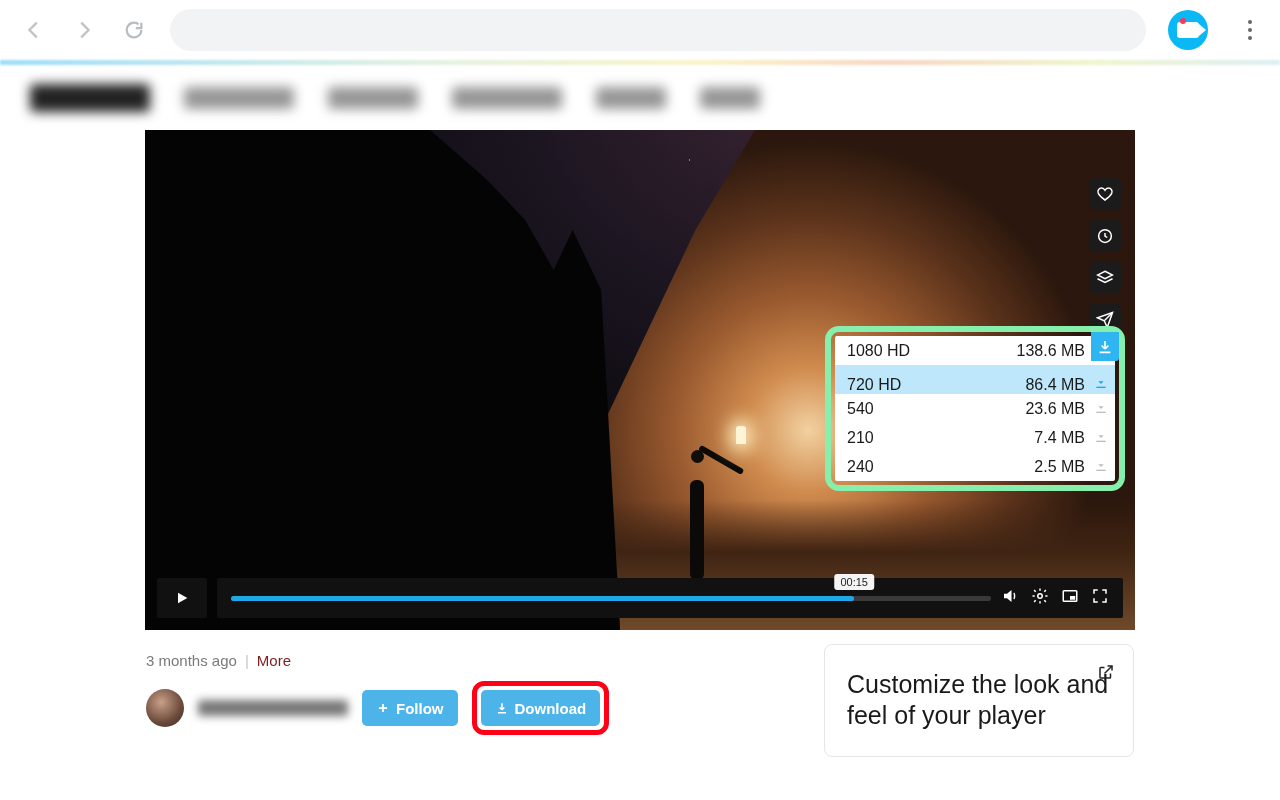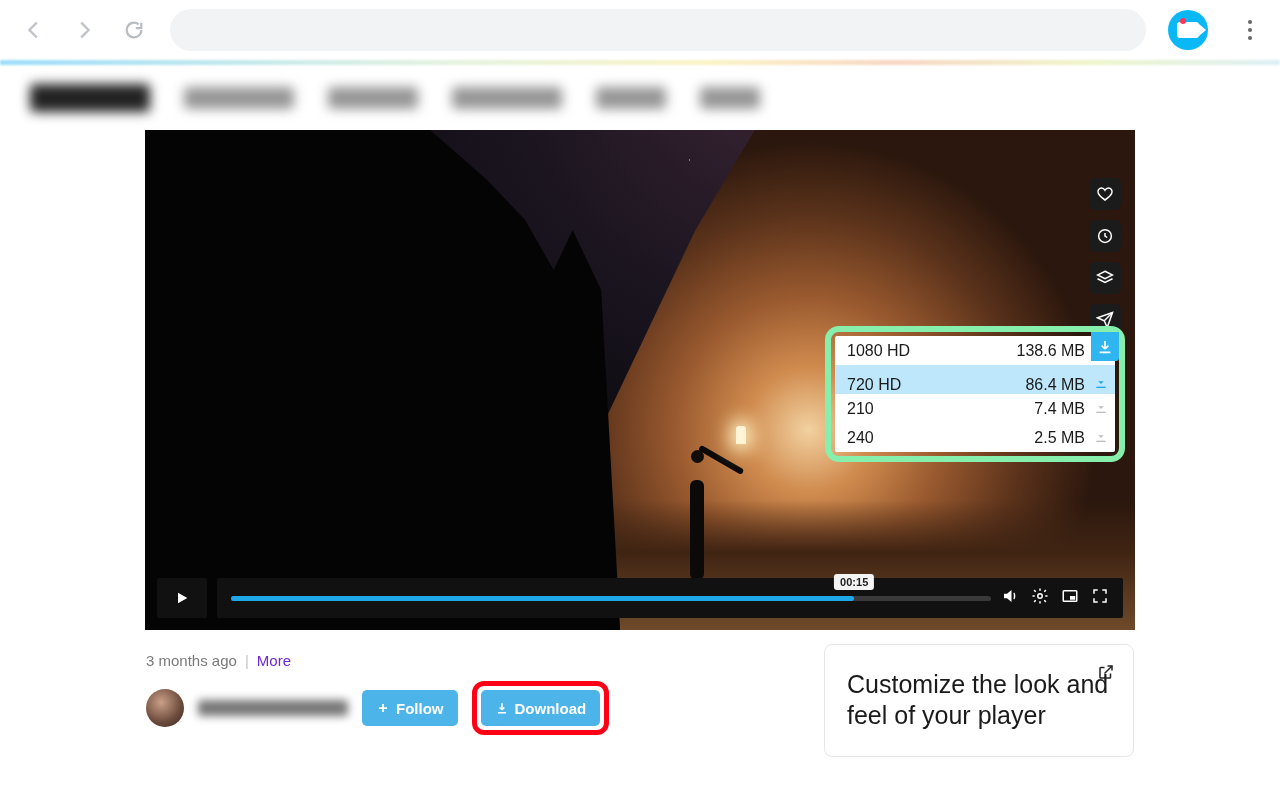--- a/index.html
+++ b/index.html
@@ -65,32 +65,32 @@
   .big-dl { position:absolute; right:16px; top:202px; width:28px; height:29px; background:#2fb6f0; display:flex; align-items:center; justify-content:center; border-bottom-right-radius:3px; }
   .big-dl svg{width:16px;height:16px;fill:#fff;}
 
   
   .controls { position:absolute; left:12px; right:12px; bottom:12px; height:40px; display:flex; align-items:center; gap:10px; }
   .play { width:50px; height:40px; background:#111; display:flex; align-items:center; justify-content:center; border-radius:2px; }
   .play svg{width:16px;height:16px;fill:#fff;}
   .bar-wrap { flex:1; height:40px; background:#111; display:flex; align-items:center; padding:0 14px; position:relative; border-radius:2px; }
   .bar-track { flex:1; height:5px; background:#3a3a3a; position:relative; border-radius:3px; }
   .bar-fill { position:absolute; left:0; top:0; bottom:0; width:82%; background:#1ea8e8; border-radius:3px; }
-  .tip { position:absolute; left:82%; top:-22px; transform:translateX(-50%); background:#f4f4f4; color:#222; font-size:11px; font-weight:700; padding:2px 6px; border-radius:3px; }
+  .tip { position:absolute; left:82%; top:-22px; transform:translateX(-50%); background:#f4f4f4; color:#222; font-size:11px; font-weight:400; padding:2px 6px; border-radius:3px; }
   .ctrl-icons { display:flex; align-items:center; gap:12px; margin-left:10px; }
   .ctrl-icons svg{width:18px;height:18px;fill:#fff;}
   .ctrl-icons .stroke svg{fill:none;stroke:#fff;stroke-width:2;}
 
   
   .below { width:1040px; margin:14px auto 0; display:flex; gap:24px; padding:0 26px; }
   .meta { flex:1; }
   .title { font-size:32px; font-weight:800; color:#111; letter-spacing:-0.5px; }
   .subline { margin-top:8px; font-size:15px; color:#7a7a7a; }
   .subline .sep{ margin:0 8px; color:#c6c6c6;}
-  .subline .more{ color:#6d28d9; }
+  .subline .more{ color:#7f1d1d; }
   .author-row { margin-top:12px; display:flex; align-items:center; gap:14px; }
   .avatar { width:38px; height:38px; border-radius:50%; background: radial-gradient(circle at 40% 35%, #caa088, #6b4a3b 60%, #3c2a22); }
   .authname { width:150px; height:16px; border-radius:3px; background:#777; filter:blur(4px); }
   .pill { height:36px; border-radius:5px; display:inline-flex; align-items:center; padding:0 14px; font-size:15px; font-weight:600; color:#fff; background:#4db4ea; gap:6px; }
   .pill svg{width:14px;height:14px;fill:#fff;}
   .dl-btn-frame { border:5px solid #ff0016; border-radius:12px; padding:4px; display:inline-flex; }
 
   .promo { width:310px; border:1px solid #e4e6e8; border-radius:8px; padding:24px 22px; position:relative; }
   .promo-title { font-size:25px; color:#1a1a1a; line-height:1.25; font-weight:400; }
   .promo .ext { position:absolute; top:18px; right:18px; }
@@ -191,20 +191,28 @@
             </div>
             <div class="dl-row active">
               <span class="q">720 HD</span>
               <span class="sz">86.4 MB</span>
               <span class="dl-arrow"><svg viewBox="0 0 24 24">
                   <path d="M12 4v11l4-4h-8l4 4z"></path>
                   <rect x="5" y="19" width="14" height="2"></rect>
                 </svg></span>
             </div>
             <div class="dl-row">
+              <span class="q">540</span>
+              <span class="sz">23.6 MB</span>
+              <span class="dl-arrow"><svg viewBox="0 0 24 24">
+                  <path d="M12 4v11l4-4h-8l4 4z"></path>
+                  <rect x="5" y="19" width="14" height="2"></rect>
+                </svg></span>
+            </div>
+            <div class="dl-row">
               <span class="q">210</span>
               <span class="sz">7.4 MB</span>
               <span class="dl-arrow"><svg viewBox="0 0 24 24">
                   <path d="M12 4v11l4-4h-8l4 4z"></path>
                   <rect x="5" y="19" width="14" height="2"></rect>
                 </svg></span>
             </div>
             <div class="dl-row">
               <span class="q">240</span>
               <span class="sz">2.5 MB</span>

